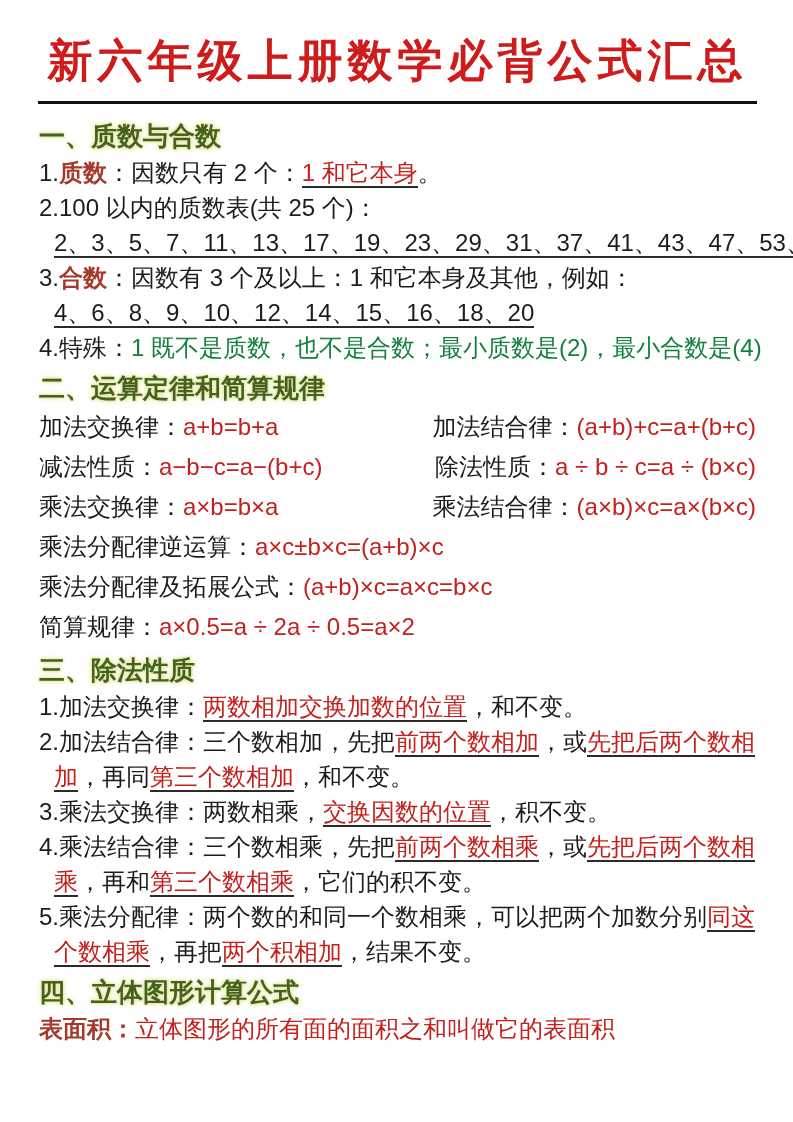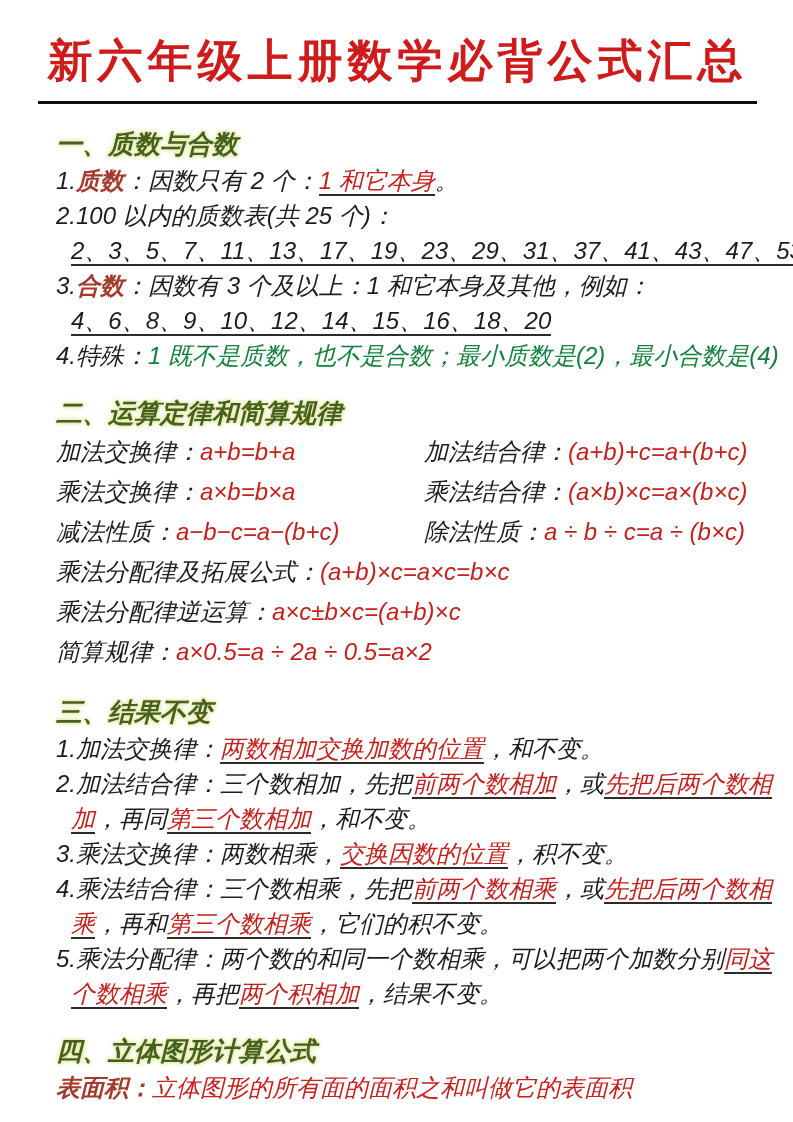--- a/index.html
+++ b/index.html
@@ -20,39 +20,39 @@
     color:#ce1b1b;
     line-height:1.4;
     font-family:"Liberation Serif","DejaVu Serif",serif;
     white-space:nowrap;
   }
   .title-rule{
     border:none;
     border-top:3px solid #101010;
     margin:8px 0 10px 0;
   }
-  .section{margin:18px;font-style:italic;}
+  .section{margin:1px;}
   .sec-heading{
     display:inline-block;
     font-size:26px;
     font-weight:bold;
     color:#47601e;
     line-height:37px;
     margin-top:4px;
     text-shadow:0 0 3px #e6edb5, 0 0 6px #e3ecae, 1px 1px 3px #e6edb5, -1px -1px 3px #eef3c6;
   }
   .line{
     font-size:24px;
     line-height:35px;
     color:#1c1c1c;
     white-space:nowrap;
   }
   .sec2 .line{line-height:40px;}
   .line.indent{padding-left:15px;}
-  .cols{display:flex;}
+  .cols{display:flex;justify-content:space-between;}
   .cell1{width:368px;flex:0 0 368px;}
   .k{color:#1c1c1c;}
   .r{color:#c2211d;}
   .dr{color:#a33a2c;font-weight:bold;}
   .b{color:#15803d;}
   .u{border-bottom:2px solid #2e2a28;padding-bottom:0px;}
   .formula{letter-spacing:0px;}
 </style>
 </head>
 <body>
@@ -74,35 +74,35 @@
   </div>
 
   <div class="section sec2">
     <div><span class="sec-heading">二、运算定律和简算规律</span></div>
     <div class="sec-lines">
         <div class="line cols">
           <span class="cell1"><span class="k">加法交换律：</span><span class="r formula">a+b=b+a</span></span>
           <span class="cell2"><span class="k">加法结合律：</span><span class="r formula">(a+b)+c=a+(b+c)</span></span>
         </div>
         <div class="line cols">
+          <span class="cell1"><span class="k">减法性质：</span><span class="r formula">a−b−c=a−(b+c)</span></span>
+          <span class="cell2"><span class="k">除法性质：</span><span class="r formula">a ÷ b ÷ c=a ÷ (b×c)</span></span>
+        </div>
+        <div class="line cols">
           <span class="cell1"><span class="k">乘法交换律：</span><span class="r formula">a×b=b×a</span></span>
           <span class="cell2"><span class="k">乘法结合律：</span><span class="r formula">(a×b)×c=a×(b×c)</span></span>
         </div>
-        <div class="line cols">
-          <span class="cell1"><span class="k">减法性质：</span><span class="r formula">a−b−c=a−(b+c)</span></span>
-          <span class="cell2"><span class="k">除法性质：</span><span class="r formula">a ÷ b ÷ c=a ÷ (b×c)</span></span>
-        </div>
+        <div class="line"><span class="k">乘法分配律逆运算：</span><span class="r formula">a×c±b×c=(a+b)×c</span></div>
         <div class="line"><span class="k">乘法分配律及拓展公式：</span><span class="r formula">(a+b)×c=a×c=b×c</span></div>
-        <div class="line"><span class="k">乘法分配律逆运算：</span><span class="r formula">a×c±b×c=(a+b)×c</span></div>
         <div class="line"><span class="k">简算规律：</span><span class="r formula">a×0.5=a ÷ 2a ÷ 0.5=a×2</span></div>
       </div>
   </div>
 
   <div class="section sec3">
-    <div><span class="sec-heading">三、结果不变</span></div>
+    <div><span class="sec-heading">三、除法性质</span></div>
     <div class="sec-lines">
         <div class="line"><span class="k">1.加法交换律：</span><span class="r u">两数相加交换加数的位置</span><span class="k">，和不变。</span></div>
         <div class="line"><span class="k">2.加法结合律：三个数相加，先把</span><span class="r u">前两个数相加</span><span class="k">，或</span><span class="r u">先把后两个数相</span></div>
         <div class="line indent"><span class="r u">加</span><span class="k">，再同</span><span class="r u">第三个数相加</span><span class="k">，和不变。</span></div>
         <div class="line"><span class="k">3.乘法交换律：两数相乘，</span><span class="r u">交换因数的位置</span><span class="k">，积不变。</span></div>
         <div class="line"><span class="k">4.乘法结合律：三个数相乘，先把</span><span class="r u">前两个数相乘</span><span class="k">，或</span><span class="r u">先把后两个数相</span></div>
         <div class="line indent"><span class="r u">乘</span><span class="k">，再和</span><span class="r u">第三个数相乘</span><span class="k">，它们的积不变。</span></div>
         <div class="line"><span class="k">5.乘法分配律：两个数的和同一个数相乘，可以把两个加数分别</span><span class="r u">同这</span></div>
         <div class="line indent"><span class="r u">个数相乘</span><span class="k">，再把</span><span class="r u">两个积相加</span><span class="k">，结果不变。</span></div>
       </div>

